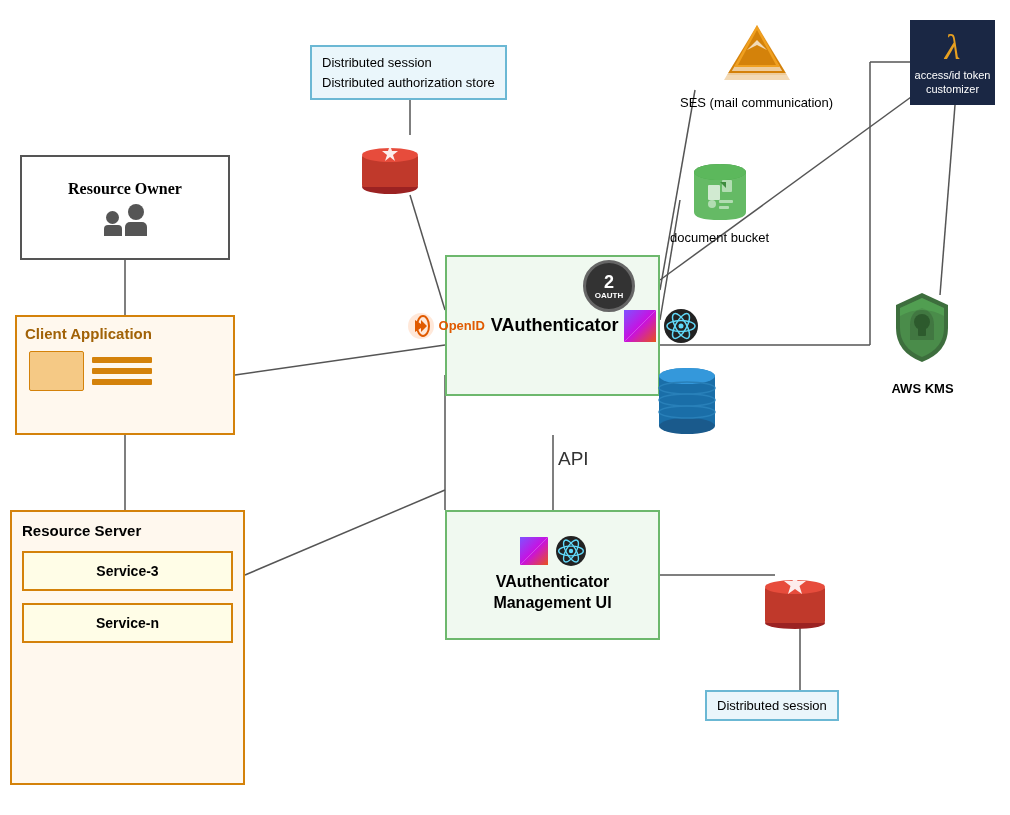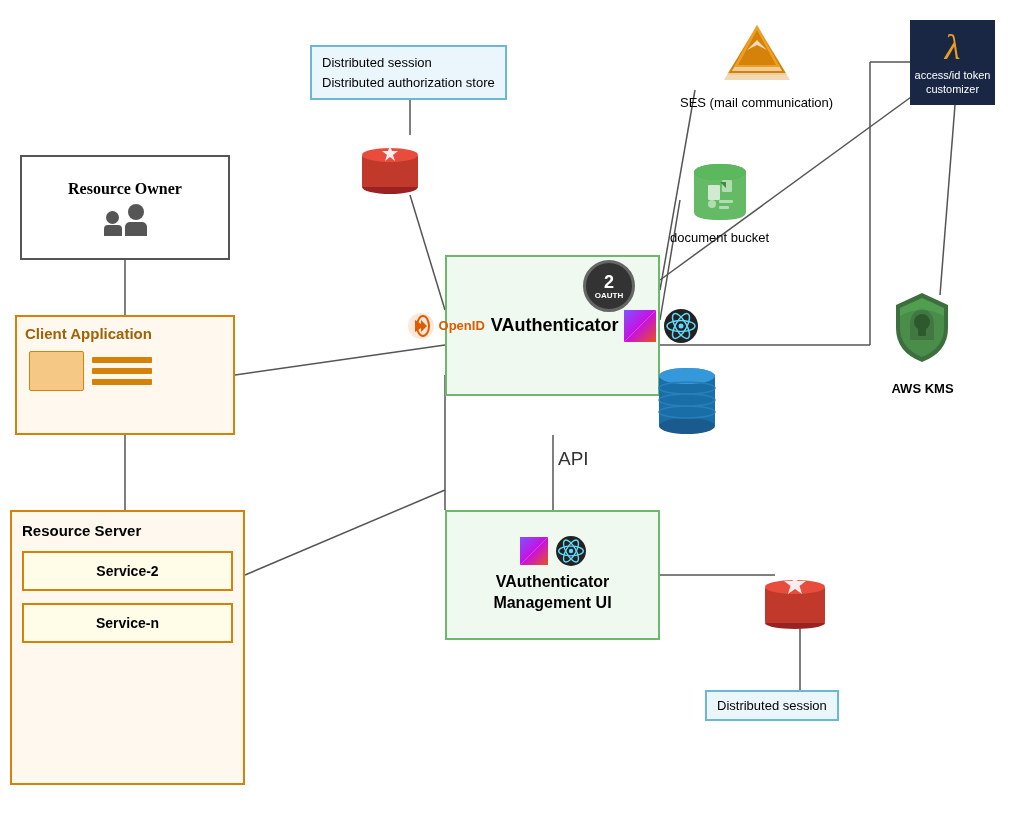--- a/index.html
+++ b/index.html
@@ -438,21 +438,21 @@
       <div class="app-lines">
         <div class="app-line"></div>
         <div class="app-line"></div>
         <div class="app-line"></div>
       </div>
     </div>
   </div>
 
   <div class="resource-server">
     <div class="resource-server-title">Resource Server</div>
-    <div class="service-box">Service-2</div>
+    <div class="service-box">Service-3</div>
     <div class="service-box">Service-n</div>
   </div>
 
   <div class="vauthenticator-box">
     <div class="openid-badge">
 
       <svg width="28" height="28" viewBox="0 0 28 28">
         <circle cx="14" cy="14" r="13" fill="#f60" opacity="0.15"></circle>
         <path d="M8 20 L8 8 L14 12 L14 8 L20 14 L14 20 L14 16 Z" fill="#e05a00"></path>
         <ellipse cx="16" cy="14" rx="6" ry="10" fill="none" stroke="#e05a00" stroke-width="2"></ellipse>

